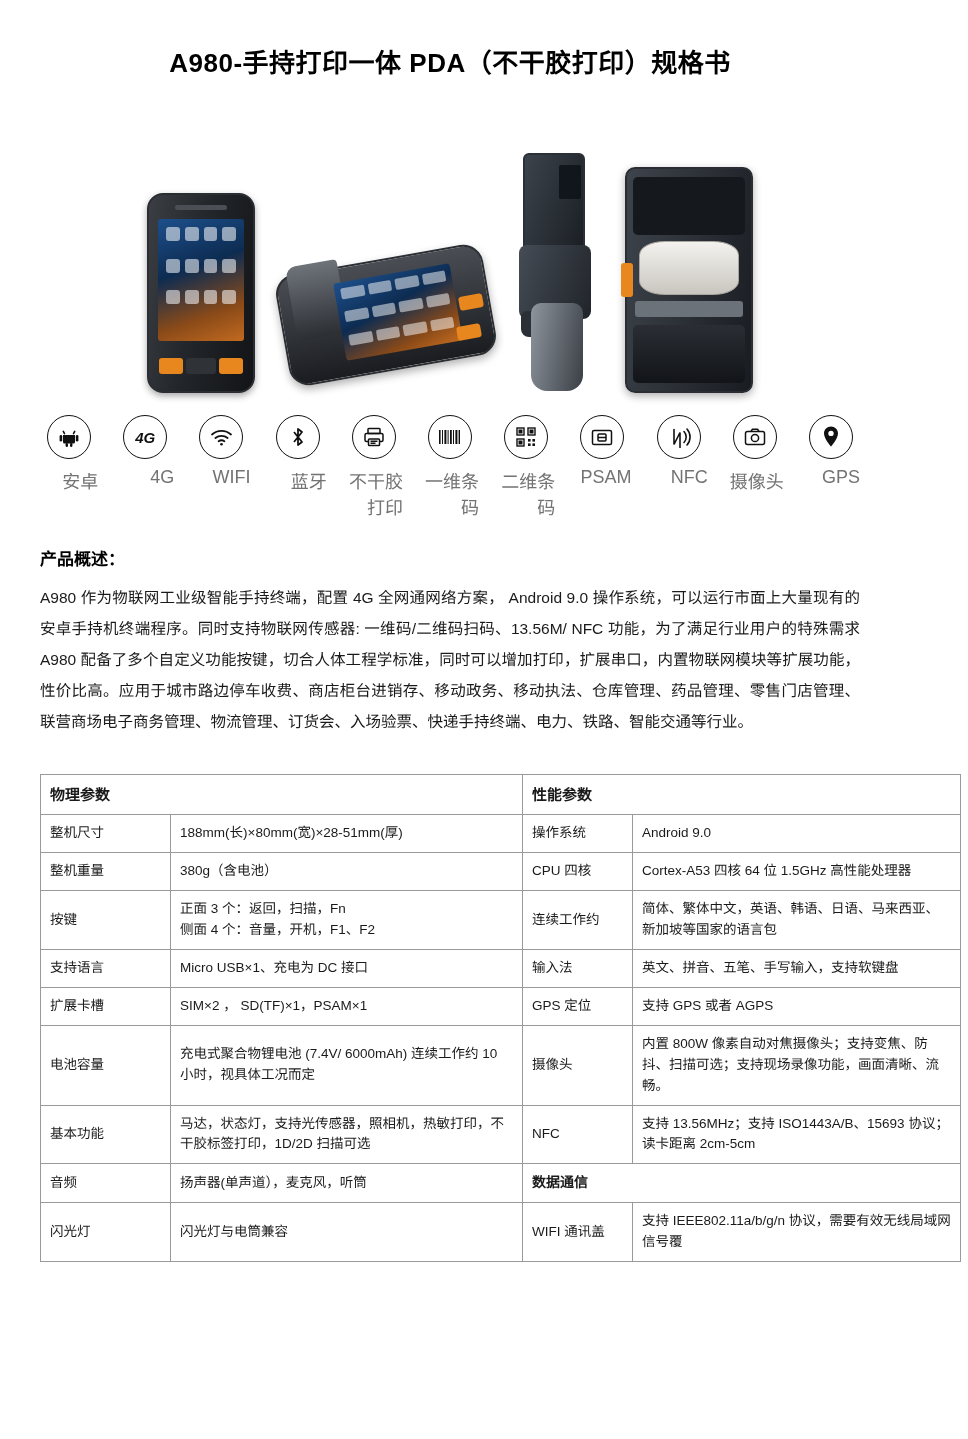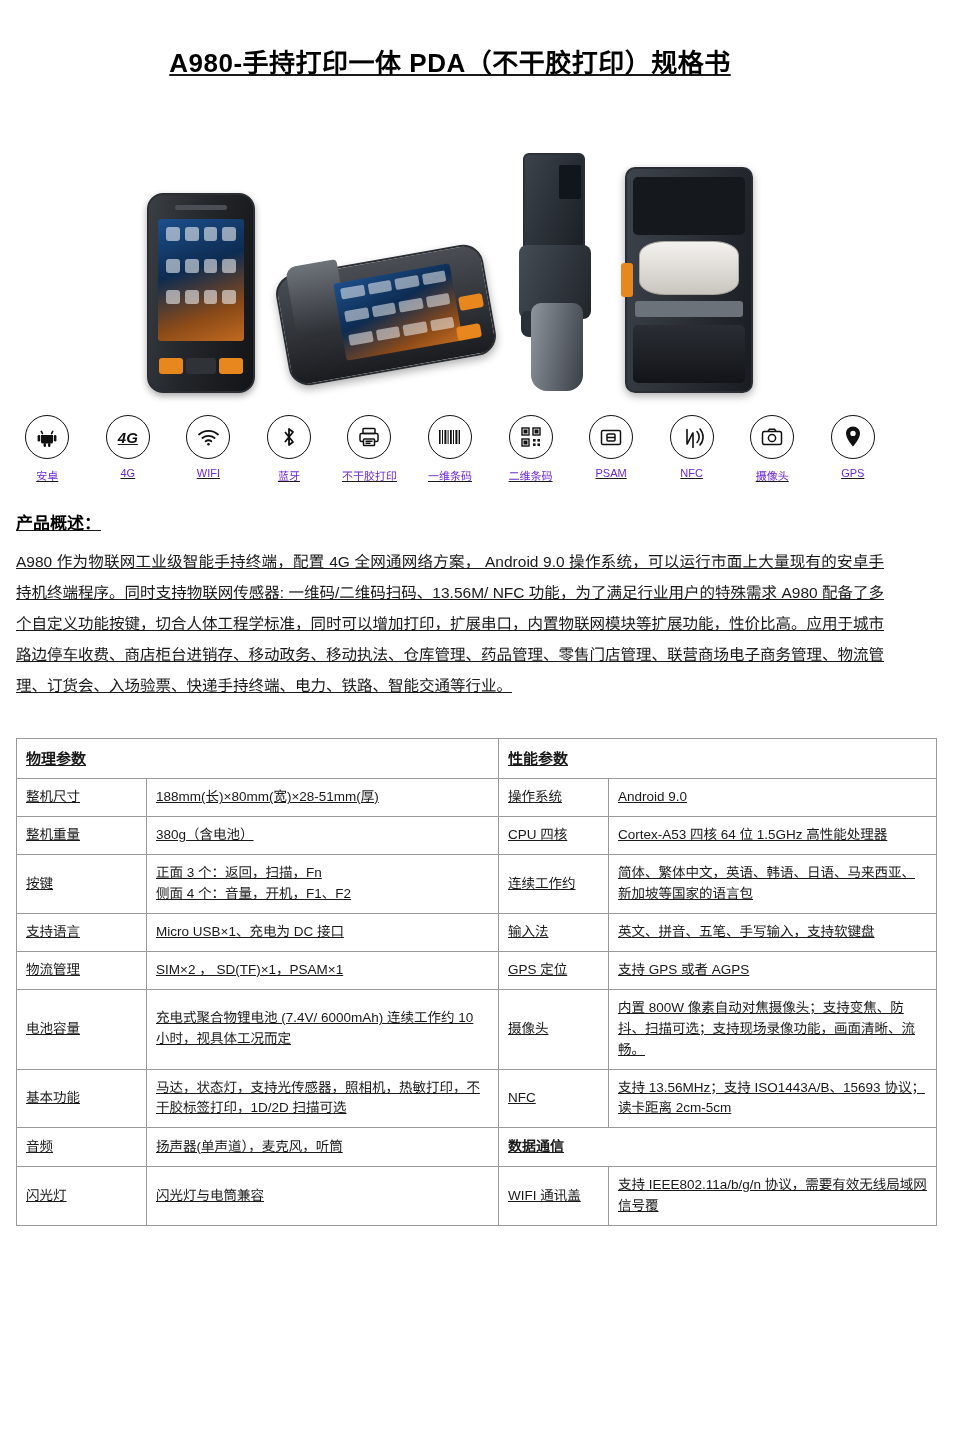--- a/index.html
+++ b/index.html
@@ -9,22 +9,21 @@
   }
   body {
     width: 968px;
     min-height: 1439px;
     font-family: "Liberation Sans", "DejaVu Sans", sans-serif;
     color: #1a1a1a;
     position: relative;
   }
   .page {
     width: 900px;
-    padding: 0 16px;
-    text-decoration: underline;
+    padding: 0 40px;
   }
   .doc-title {
     text-align: center;
     font-size: 26px;
     font-weight: bold;
     letter-spacing: 0.5px;
     margin: 42px 0 10px 0;
     color: #000;
   }
 
@@ -167,29 +166,29 @@
     background:#e8871e; border-radius:3px;
   }
 
   
   .features {
     display: flex;
     justify-content: center;
     gap: 18px;
     margin: 22px 0 26px 0;
   }
-  .feature { width: 68px; text-align: center; }
+  .feature { width: 68px; text-align: right; }
   .feature .circle {
     width: 44px; height: 44px; margin: 0 auto 8px auto;
     border: 1.6px solid #111; border-radius: 50%;
     display: flex; align-items: center; justify-content: center;
     color: #111;
   }
   .feature .circle svg { display: block; }
-  .feature .lbl { font-size: 11px; color: #6d28d9; }
+  .feature .lbl { font-size: 18px; color: #737373; }
 
   
   .sec-title {
     font-size: 17px; font-weight: bold; color: #000;
     margin: 6px 0 12px 0;
   }
   .overview {
     font-size: 15.5px;
     line-height: 2.0;
     text-align: justify;
@@ -478,21 +477,21 @@
       </tr>
 
       <tr>
         <td>支持语言</td>
         <td>Micro USB×1、充电为 DC 接口</td>
         <td>输入法</td>
         <td>英文、拼音、五笔、手写输入，支持软键盘</td>
       </tr>
 
       <tr>
-        <td>物流管理</td>
+        <td>扩展卡槽</td>
         <td>SIM×2 ， SD(TF)×1，PSAM×1</td>
         <td>GPS 定位</td>
         <td>支持 GPS 或者 AGPS</td>
       </tr>
 
       <tr>
         <td>电池容量</td>
         <td>充电式聚合物锂电池 (7.4V/ 6000mAh) 连续工作约 10 小时，视具体工况而定</td>
         <td>摄像头</td>
         <td>内置 800W 像素自动对焦摄像头；支持变焦、防抖、扫描可选；支持现场录像功能，画面清晰、流畅。</td>

